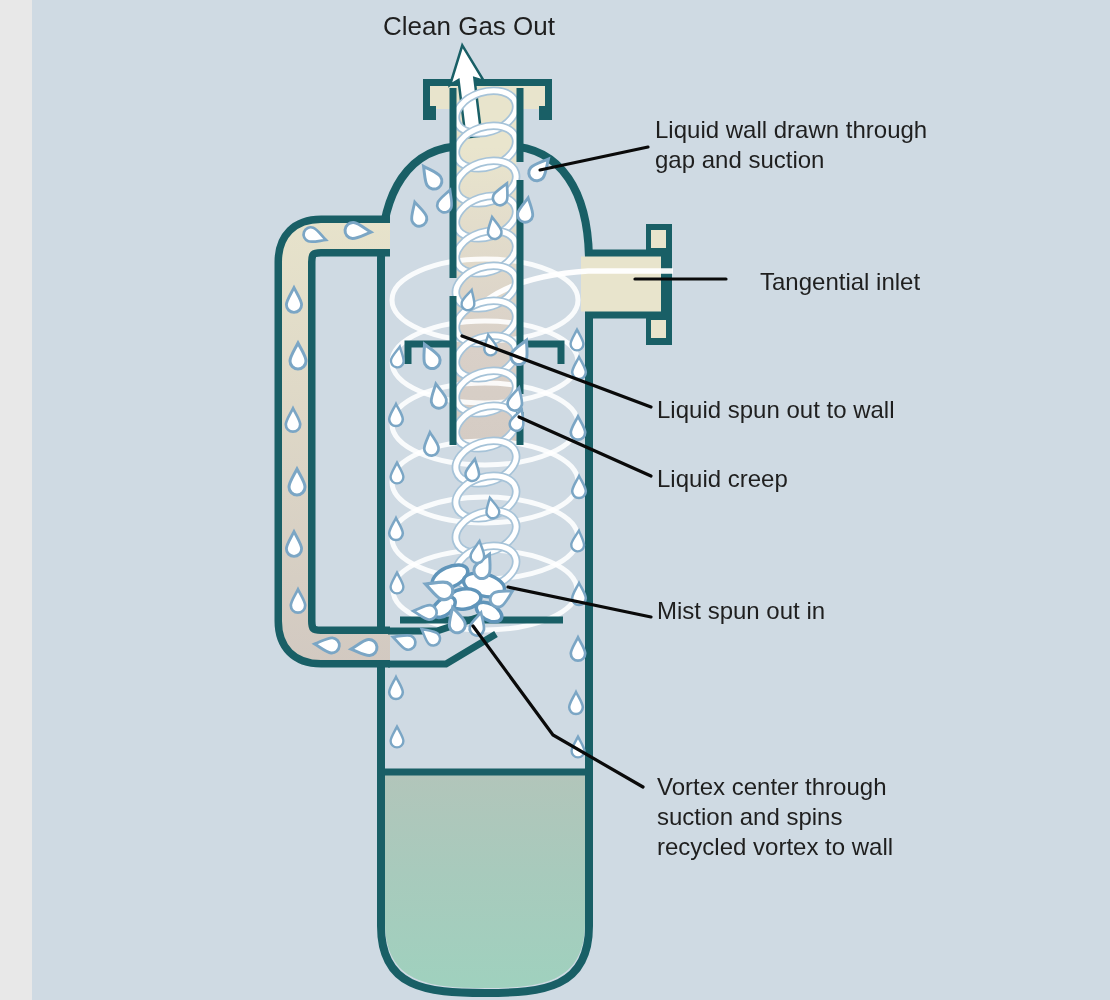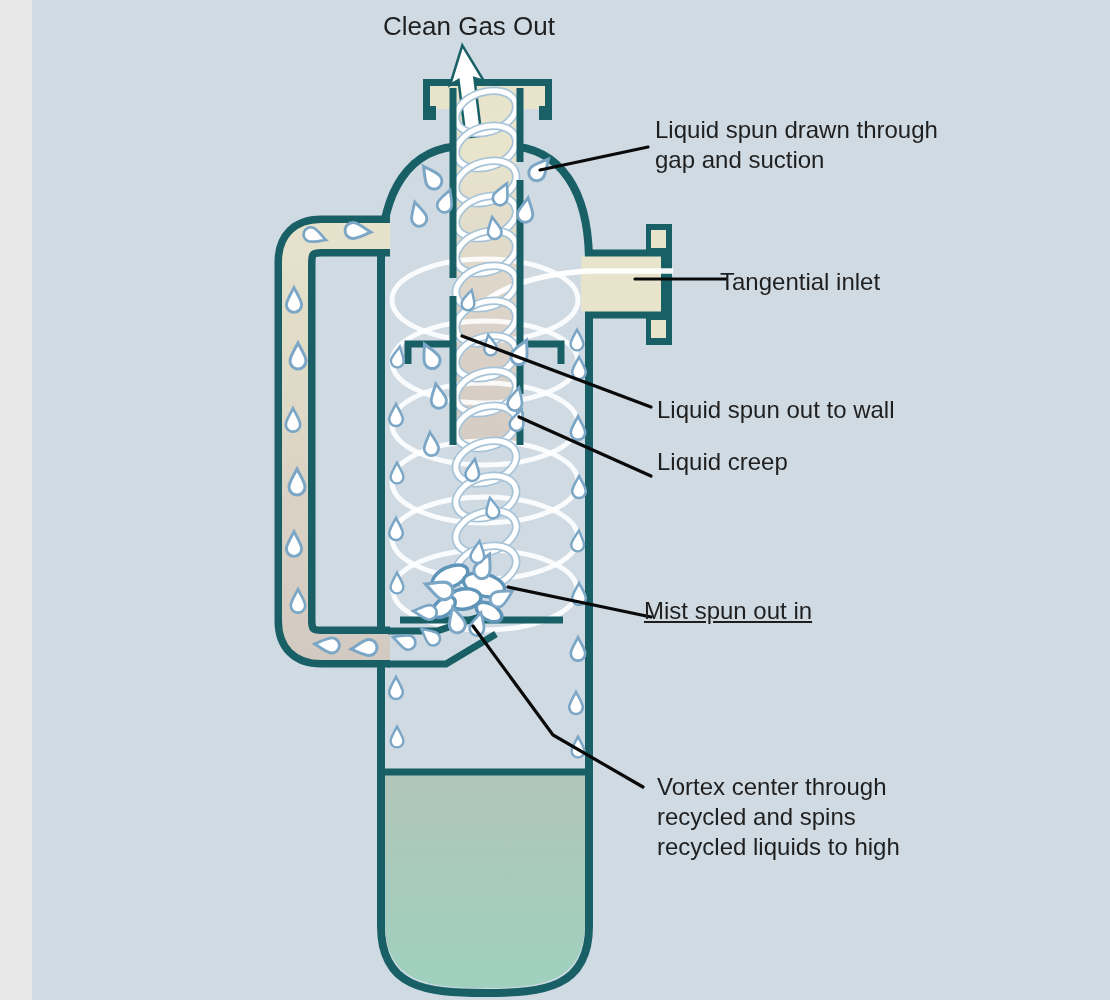--- a/index.html
+++ b/index.html
@@ -200,33 +200,33 @@
     <path class="leader" d="M 487 417 L 619 476"></path>
     <path class="leader" d="M 476 587 L 619 617"></path>
     <path class="leader" d="M 441 626 L 521 735 L 611 787"></path>
   </g>
 </svg>
 
   <div class="lbl big" style="left:351px;top:11px;">
     <span>Clean Gas Out</span>
   </div>
   <div class="lbl" style="left:623px;top:115px;">
-    <div>Liquid spun drawn through</div>
+    <div>Liquid wall drawn through</div>
     <div>gap and suction</div>
   </div>
-  <div class="lbl" style="left:688px;top:267px;">
+  <div class="lbl" style="left:728px;top:267px;">
     <span>Tangential inlet</span>
   </div>
   <div class="lbl" style="left:625px;top:395px;text-align:center;">
     <span>Liquid spun out to wall</span>
   </div>
-  <div class="lbl" style="left:625px;top:447px;">
+  <div class="lbl" style="left:625px;top:464px;">
     <span>Liquid creep</span>
   </div>
-  <div class="lbl" style="left:612px;top:596px;text-decoration:underline;">
+  <div class="lbl" style="left:625px;top:596px;">
     <div>Mist spun out in</div>
   </div>
   <div class="lbl" style="left:625px;top:772px;">
     <div>Vortex center through</div>
-    <div>recycled and spins</div>
-    <div>recycled liquids to high</div>
+    <div>suction and spins</div>
+    <div>recycled vortex to wall</div>
   </div>
 </div>
 
 </body></html>

